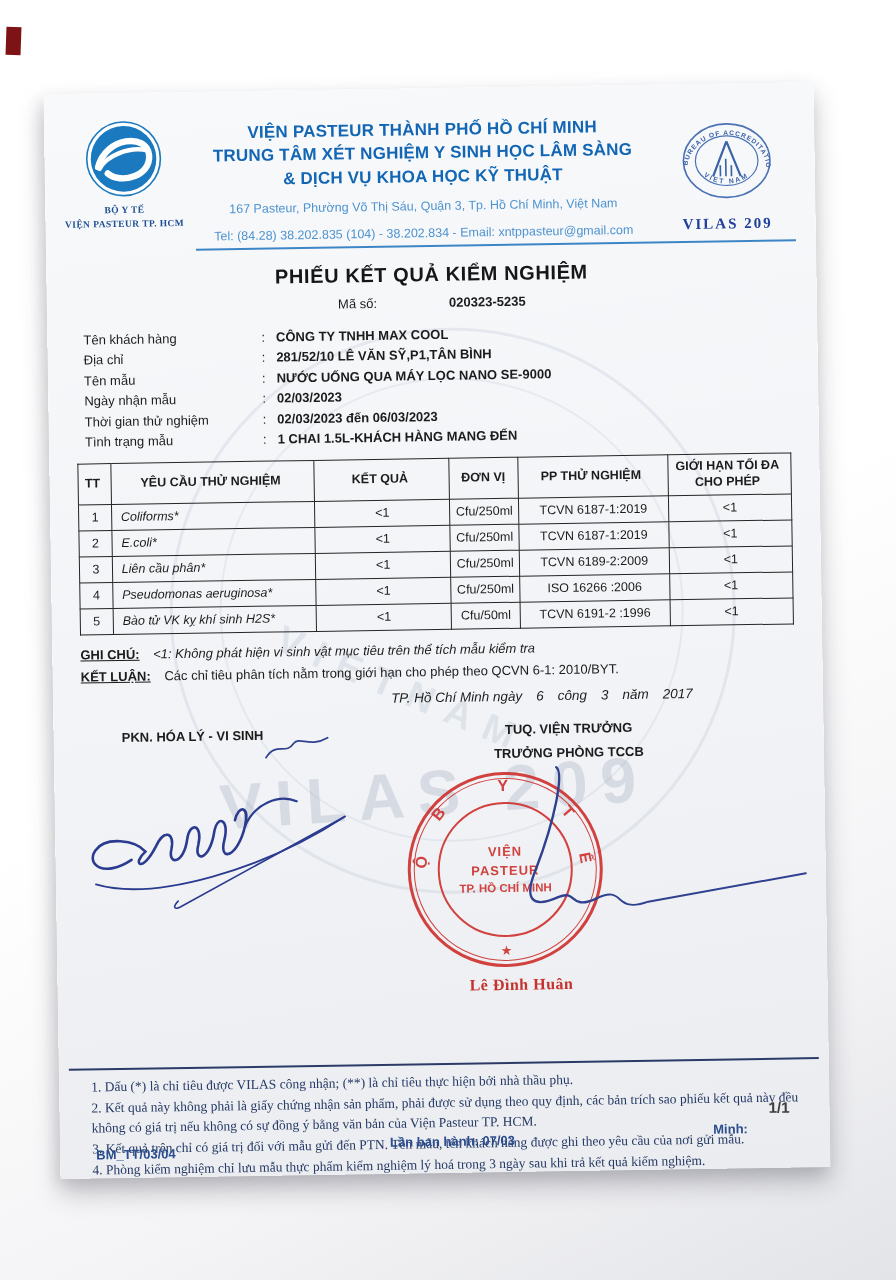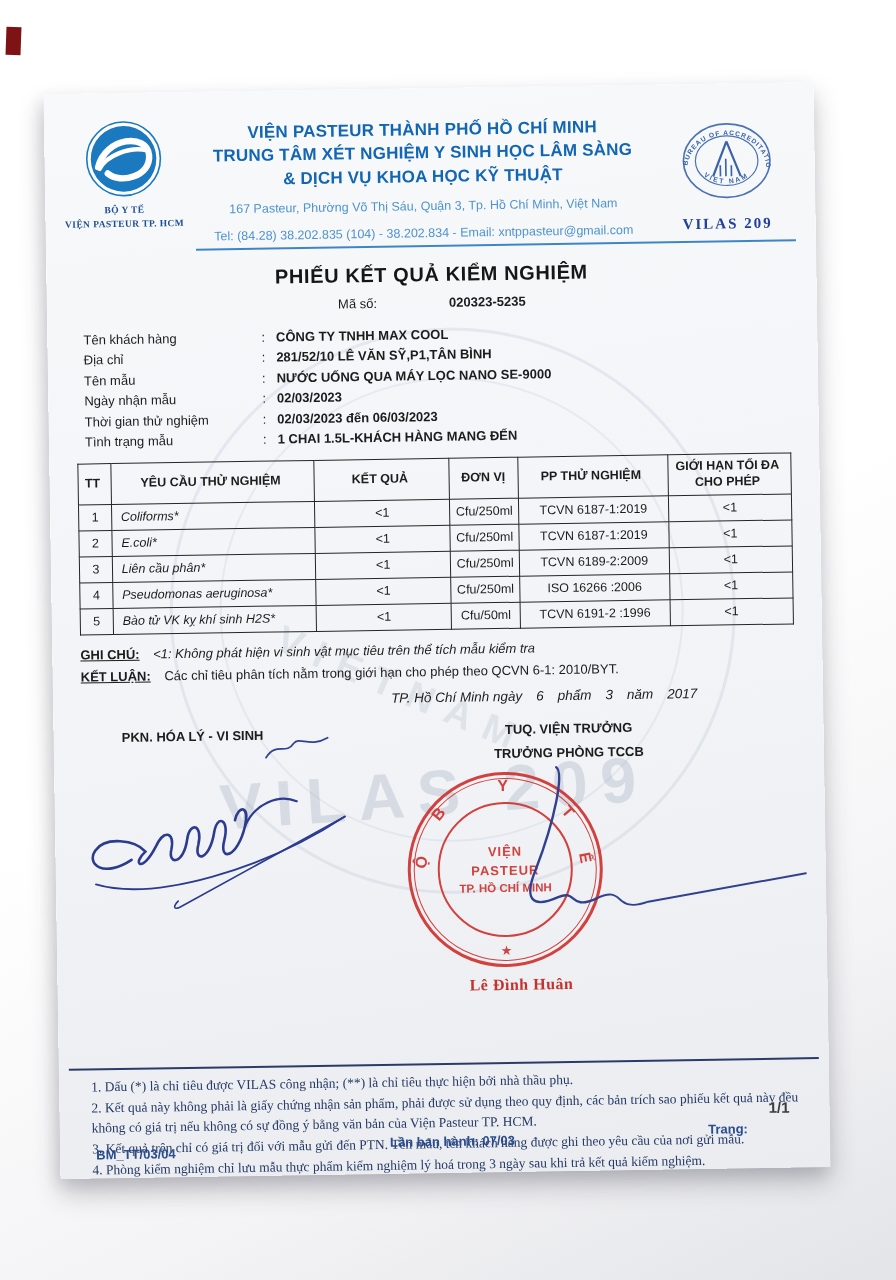--- a/index.html
+++ b/index.html
@@ -242,21 +242,21 @@
         <span class="note-lbl">GHI CHÚ:</span>
         <span class="ghi-chu-text">&lt;1: Không phát hiện vi sinh vật mục tiêu trên thể tích mẫu kiểm tra</span>
       </div>
       <div class="note-line">
         <span class="note-lbl">KẾT LUẬN:</span>
         <span>Các chỉ tiêu phân tích nằm trong giới hạn cho phép theo QCVN 6-1: 2010/BYT.</span>
       </div>
     </div>
 
     <div class="date-line">
-      <span>TP. Hồ Chí Minh ngày</span><span>6</span><span>phẩm</span><span>3</span><span>năm</span><span>2017</span>
+      <span>TP. Hồ Chí Minh ngày</span><span>6</span><span>công</span><span>3</span><span>năm</span><span>2017</span>
     </div>
 
     <div class="sign-area">
       <div class="sign-title-left">PKN. HÓA LÝ - VI SINH</div>
 
       <svg class="scribble" width="72" height="30" viewBox="0 0 72 30">
         <path d="M4 24 C14 8 24 22 32 10 C38 3 48 15 66 5" stroke="#30418f" stroke-width="1.7" fill="none" stroke-linecap="round"></path>
       </svg>
 
       <svg class="big-signature" width="290" height="155" viewBox="0 0 290 155">
@@ -300,17 +300,17 @@
       <div>1. Dấu (*) là chỉ tiêu được VILAS công nhận; (**) là chỉ tiêu thực hiện bởi nhà thầu phụ.</div>
       <div>2. Kết quả này không phải là giấy chứng nhận sản phẩm, phải được sử dụng theo quy định, các bản trích sao phiếu kết quả này đều không có giá trị nếu không có sự đồng ý bằng văn bản của Viện Pasteur TP. HCM.</div>
       <div>3. Kết quả trên chỉ có giá trị đối với mẫu gửi đến PTN. Tên mẫu, tên khách hàng được ghi theo yêu cầu của nơi gửi mẫu.</div>
       <div>4. Phòng kiểm nghiệm chỉ lưu mẫu thực phẩm kiểm nghiệm lý hoá trong 3 ngày sau khi trả kết quả kiểm nghiệm.</div>
     </div>
   </div>
 
   <div class="bottom-row">
     <span class="form-code">BM_TT/03/04</span>
     <span class="issue">Lần ban hành: 07/03</span>
-    <span class="page-label">Trang:</span>
+    <span class="page-label">Minh:</span>
     <span class="page-value">1/1</span>
   </div>
 
 </div>
 
 </body></html>

